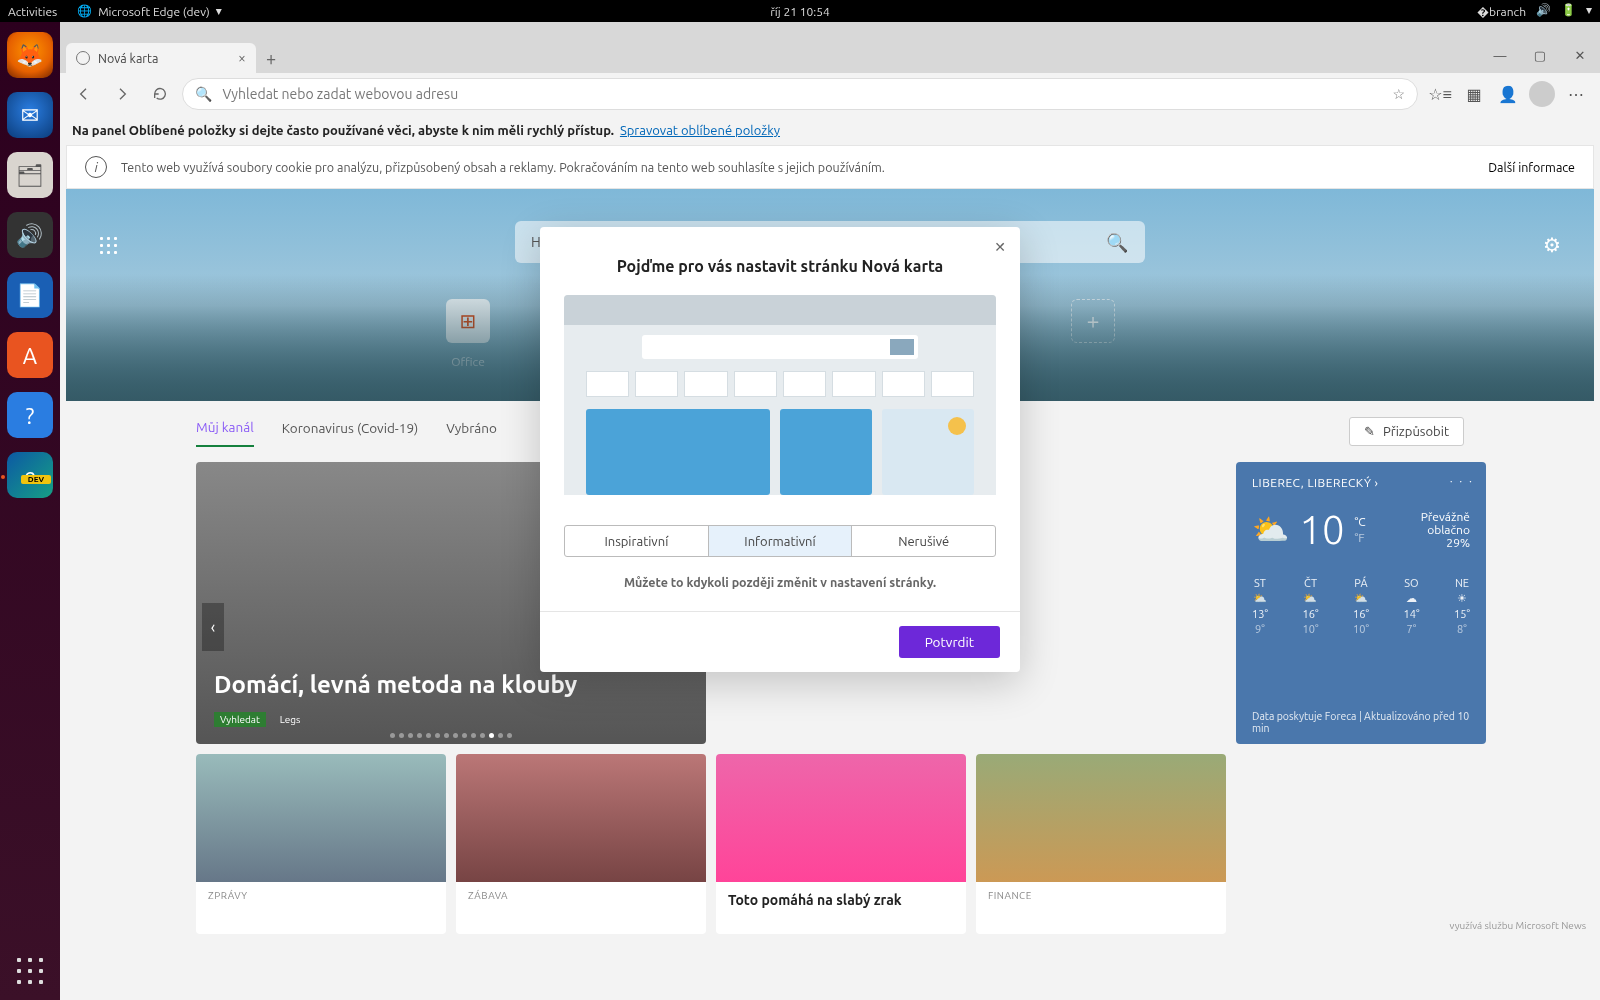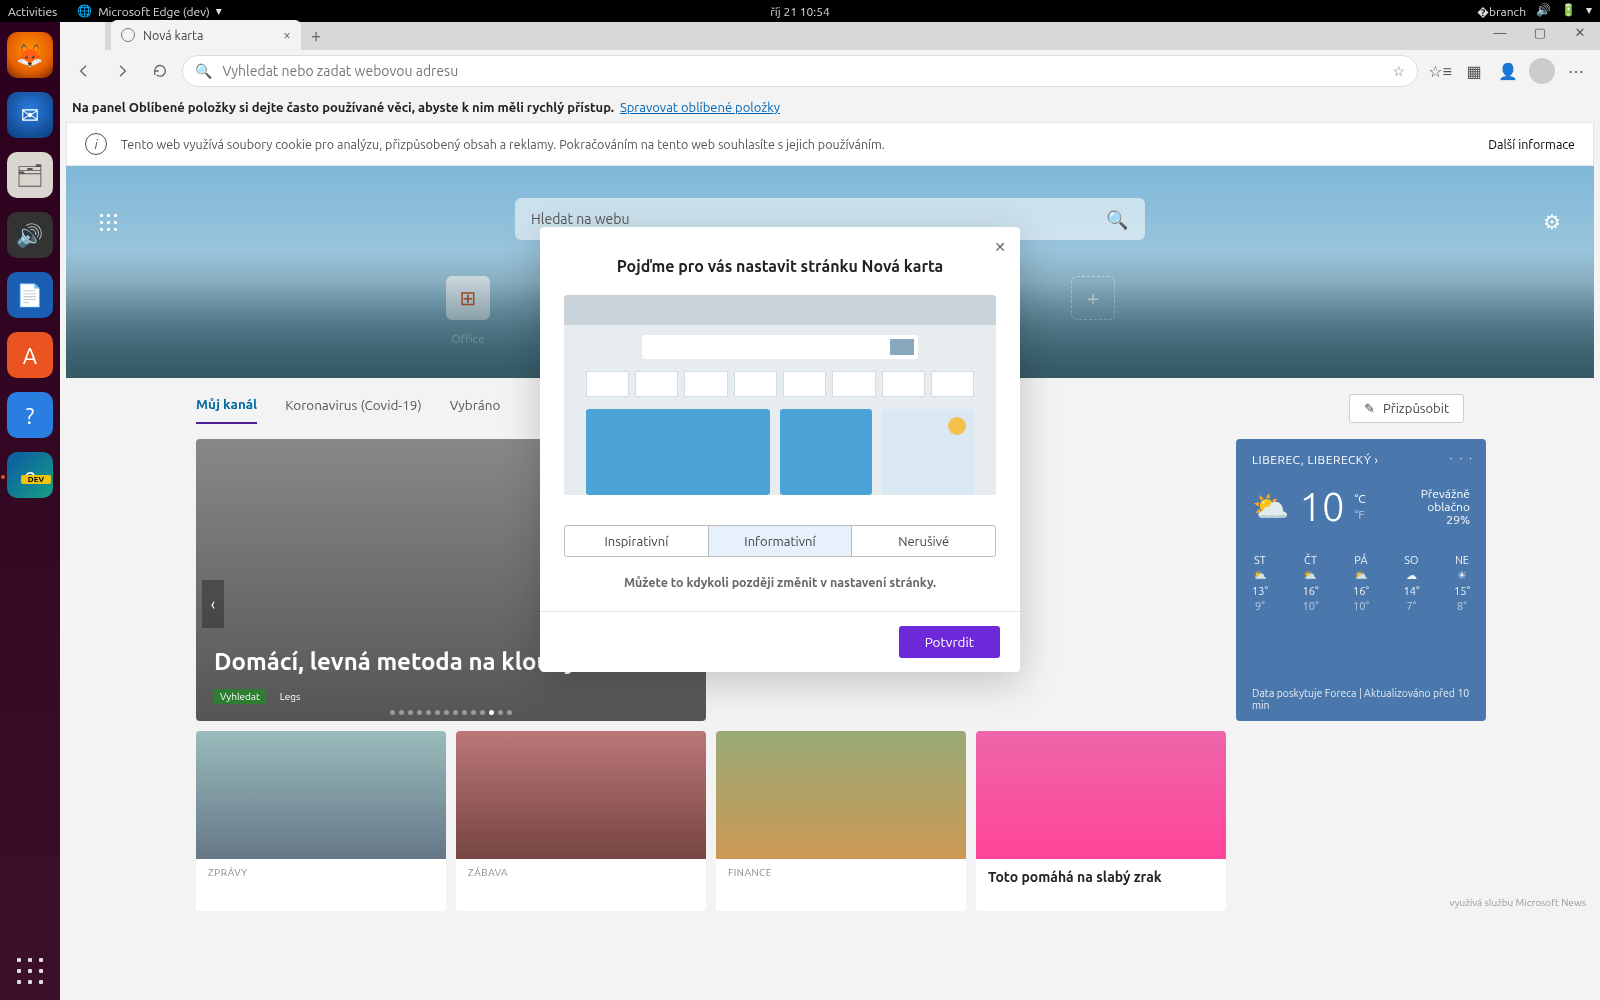--- a/index.html
+++ b/index.html
@@ -23,21 +23,21 @@
 .dock-help { background: #2a7de1; color:#fff; }
 .dock-edge { background: linear-gradient(135deg,#0c59a4,#16a085); color:#fff; position: relative; }
 .dock-edge::before { content:""; position:absolute; left:-6px; top:50%; width:4px; height:4px; border-radius:50%; background:#e95420; }
 .dock-edge-dev { position:absolute; bottom:14px; left:2px; right:2px; background:#f1c40f; color:#000; font-size:8px; font-weight:bold; text-align:center; border-radius:2px;margin-left:12px; }
 .dock-apps { margin-top: auto; margin-bottom: 14px; }
 .apps-grid { width:30px; height:30px; position:relative; }
 .apps-grid span { position:absolute; width:4px; height:4px; background:#ddd; border-radius:1px; }
 
 
 .edge-window { position: absolute; left: 60px; top: 22px; right: 0; bottom: 0; background: #f3f3f3; display: flex; flex-direction: column; }
-.tab-strip { height: 28px; background: #d8d8d8; display: flex; align-items: flex-end; padding-left: 6px; margin-left: 45px; }
+.tab-strip { height: 51px; background: #d8d8d8; display: flex; align-items: flex-end; padding-left: 6px; }
 .tab { background: #f3f3f3; height: 30px; min-width: 190px; border-radius: 6px 6px 0 0; display: flex; align-items: center; padding: 0 10px; font-size: 12.5px; color: #444; gap: 8px; }
 .tab .globe { width:14px; height:14px; border:1.5px solid #777; border-radius:50%; position:relative; }
 .tab .close { margin-left: auto; font-size: 14px; color:#666; }
 .newtab-btn { width: 30px; height: 30px; display:flex; align-items:center; justify-content:center; color:#666; font-size:18px; }
 .window-ctrls { margin-left: auto; display:flex; }
 .window-ctrls div { width: 40px; height:36px; display:flex; align-items:center; justify-content:center; color:#555; font-size:13px; }
 
 .toolbar { height: 42px; display:flex; align-items:center; padding: 0 8px; gap:6px; }
 .nav-btn { width:32px; height:32px; display:flex; align-items:center; justify-content:center; color:#666; border-radius:4px; }
 .nav-btn svg { width:16px; height:16px; stroke:#666; fill:none; stroke-width:2; }
@@ -64,21 +64,21 @@
 .searchbox { position:absolute; top:32px; left:50%; transform:translateX(-50%); width:630px; height:42px; background:rgba(255,255,255,0.55); border-radius:6px; display:flex; align-items:center; padding:0 16px; color:#555; font-size:14px; }
 .searchbox .mag { margin-left:auto; color:#e06a00; font-size:18px; }
 .tile { position:absolute; top:110px; display:flex; flex-direction:column; align-items:center; gap:12px; color:#fff; font-size:12px; }
 .tile-box { width:44px; height:44px; background:rgba(255,255,255,0.85); border-radius:6px; display:flex; align-items:center; justify-content:center; font-size:20px; color:#d83b01; }
 .tile-add { left:1005px; }
 .tile-add .tile-box { background:transparent; border:1px dashed rgba(255,255,255,0.7); color:#fff; }
 
 .feed { margin: 0 6px; padding: 14px 130px 0; background:#f3f3f3; }
 .feed-tabs { display:flex; align-items:center; gap:28px; font-size:13.5px; color:#555; border-bottom:1px solid transparent; }
 .feed-tabs .ft { padding: 4px 0 10px; }
-.feed-tabs .ft.active { color:#0369a1; font-weight:700; border-bottom:2px solid #4c1d95; }
+.feed-tabs .ft.active { color:#8b5cf6; font-weight:400; border-bottom:2px solid #15803d; }
 .custom-btn { margin-left:auto; background:#fff; border:1px solid #ccc; padding:6px 14px; border-radius:3px; font-size:13px; display:flex; gap:8px; align-items:center; color:#444; }
 
 .grid { display:grid; grid-template-columns: 510px 250px 250px 250px; gap:10px; margin-top:14px; }
 .card { background:#fff; border-radius:4px; overflow:hidden; position:relative; }
 .hero-card { grid-column:1; grid-row:1; height:282px; background:linear-gradient(#888,#555); color:#fff; padding:18px; display:flex; flex-direction:column; justify-content:flex-end; }
 .hero-card h2 { font-size:24px; font-weight:600; margin-bottom:10px; }
 .hero-card .chev { position:absolute; top:50%; left:6px; width:22px; height:48px; background:rgba(0,0,0,0.3); color:#fff; display:flex; align-items:center; justify-content:center; }
 .hero-tags span { font-size:10px; background:#2e7d32; padding:2px 6px; margin-right:4px; }
 .hero-dots { position:absolute; bottom:6px; left:50%; transform:translateX(-50%); display:flex; gap:4px; }
 .hero-dots i { width:5px; height:5px; border-radius:50%; background:rgba(255,255,255,0.4); }
@@ -354,28 +354,28 @@
         <div class="news-img a"></div>
         <div class="news-cat">ZPRÁVY</div>
         <div class="news-title"></div>
       </div>
       <div class="news-card">
         <div class="news-img b"></div>
         <div class="news-cat">ZÁBAVA</div>
         <div class="news-title"></div>
       </div>
       <div class="news-card">
+        <div class="news-img c"></div>
+        <div class="news-cat"></div>
+        <div class="news-title">Toto pomáhá na slabý zrak</div>
+      </div>
+      <div class="news-card">
         <div class="news-img d"></div>
         <div class="news-cat">FINANCE</div>
         <div class="news-title"></div>
-      </div>
-      <div class="news-card">
-        <div class="news-img c"></div>
-        <div class="news-cat"></div>
-        <div class="news-title">Toto pomáhá na slabý zrak</div>
       </div>
     </div>
     <div class="footer-brand">
       <span>využívá službu Microsoft News</span>
     </div>
   </div>
 
   <div class="overlay">
     <div class="modal">
       <div class="modal-x">✕</div>

